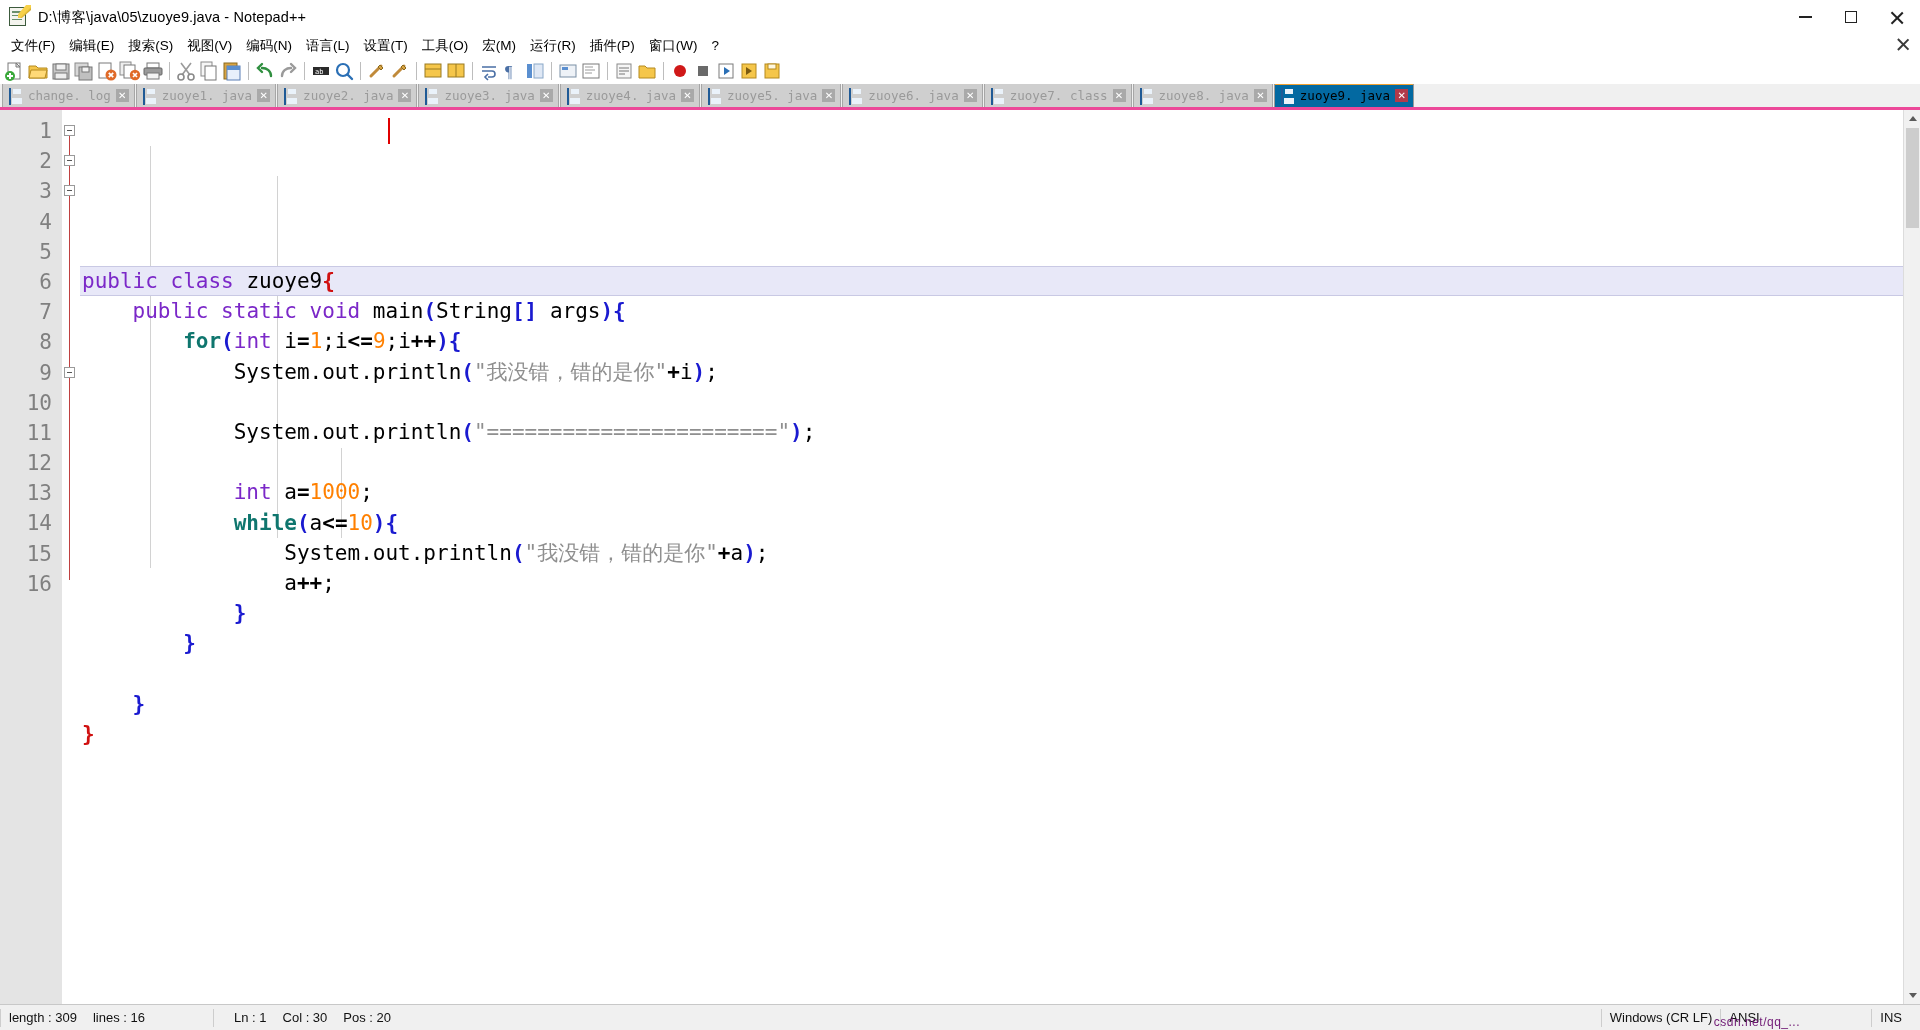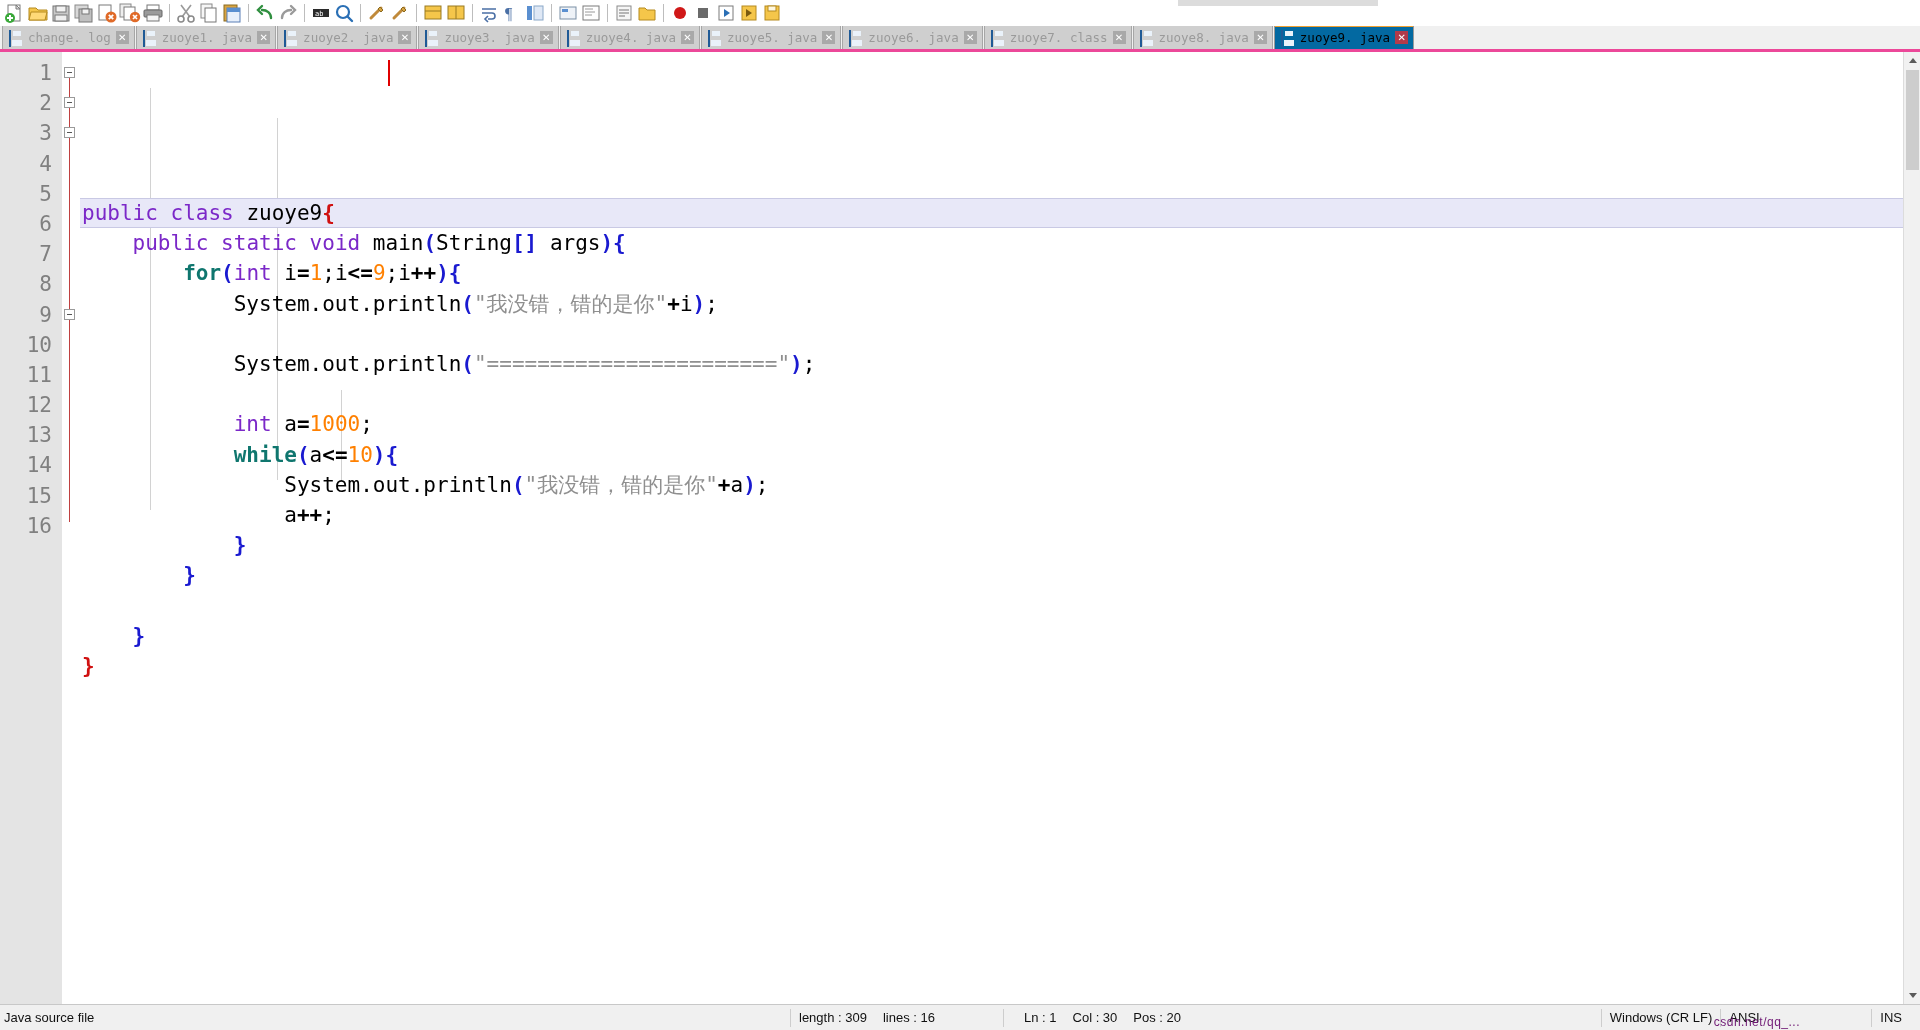--- a/index.html
+++ b/index.html
@@ -262,21 +262,21 @@
     background: #555;
   }
   .fold-line {
     position: absolute;
     left: 7px; top: 0; width: 1px; height: 100%;
     background: #c04040;
   }
   .code {
     flex: 1 1 auto;
     position: relative;
-    padding-top: 2px;
+    padding-top: 12px;
     font-family: "DejaVu Sans Mono", monospace;
     font-size: 21px;
     overflow: hidden;
     white-space: pre;
   }
   .code .line {
     height: 30.2px;
     line-height: 30.2px;
     padding-left: 2px;
     position: relative;
@@ -376,21 +376,56 @@
     letter-spacing: 0.5px;
   }
 </style>
 </head>
 <body>
 
 <div id="app">
 
   <div class="ghost-bar"></div>
 
-
+  <div class="titlebar">
+    <div class="title-icon">
+      <div class="sheet"></div>
+      <div class="lines"></div>
+      <div class="pencil"></div>
+    </div>
+    <div class="title-text">D:\博客\java\05\zuoye9.java - Notepad++</div>
+    <div class="win-controls">
+      <div class="win-btn">
+          <span class="gl wb-min"></span>
+        </div>
+      <div class="win-btn">
+          <span class="gl wb-max"></span>
+        </div>
+      <div class="win-btn">
+          <span class="gl wb-close"></span>
+        </div>
+    </div>
+  </div>
+
+  <div class="menubar" id="menubar">
+      <div class="menu-item">文件(F)</div>
+      <div class="menu-item">编辑(E)</div>
+      <div class="menu-item">搜索(S)</div>
+      <div class="menu-item">视图(V)</div>
+      <div class="menu-item">编码(N)</div>
+      <div class="menu-item">语言(L)</div>
+      <div class="menu-item">设置(T)</div>
+      <div class="menu-item">工具(O)</div>
+      <div class="menu-item">宏(M)</div>
+      <div class="menu-item">运行(R)</div>
+      <div class="menu-item">插件(P)</div>
+      <div class="menu-item">窗口(W)</div>
+      <div class="menu-item">?</div>
+      <div class="menu-close-doc"></div>
+    </div>
 
   <div class="toolbar">
     <span class="tb">
         <svg width="22" height="22" viewBox="0 0 22 22">
           <rect x="4" y="3" width="12" height="16" fill="#fff" stroke="#7a7a7a"></rect>
           <path d="M12 3 L16 7 L12 7 Z" fill="#dcdcdc" stroke="#7a7a7a"></path>
           <circle cx="6" cy="16" r="5" fill="#3aa83a"></circle>
           <path d="M6 13v6M3 16h6" stroke="#fff" stroke-width="2"></path>
         </svg>
       </span>
@@ -690,21 +725,20 @@
           <span class="tri-up"></span>
         </div>
       <div class="vthumb"></div>
       <div class="arrow-dn">
           <span class="tri-dn"></span>
         </div>
     </div>
   </div>
 
   <div class="statusbar">
-    <div class="sb-cell sb-doc" style="width:790px">Java source file</div>
     <div class="sb-sep"></div>
     <div class="sb-cell">length : 309</div>
     <div class="sb-cell">lines : 16</div>
     <div class="sb-sep" style="margin-left:60px"></div>
     <div class="sb-cell" style="padding-left:20px">Ln : 1</div>
     <div class="sb-cell">Col : 30</div>
     <div class="sb-cell">Pos : 20</div>
     <div class="sb-spacer"></div>
     <div class="sb-sep"></div>
     <div class="sb-cell">Windows (CR LF)</div>

